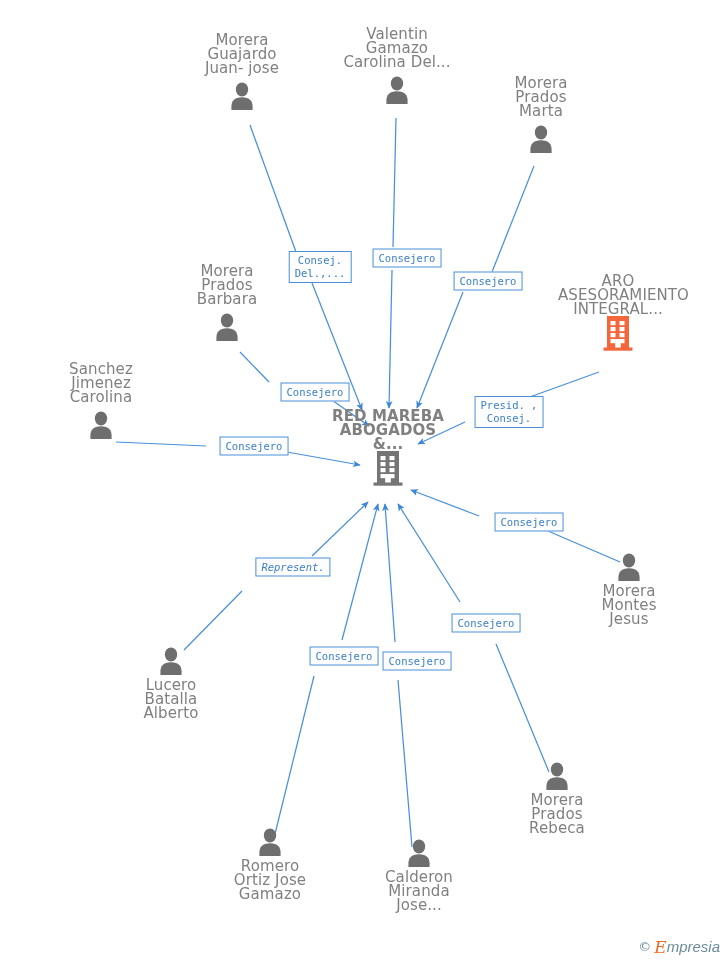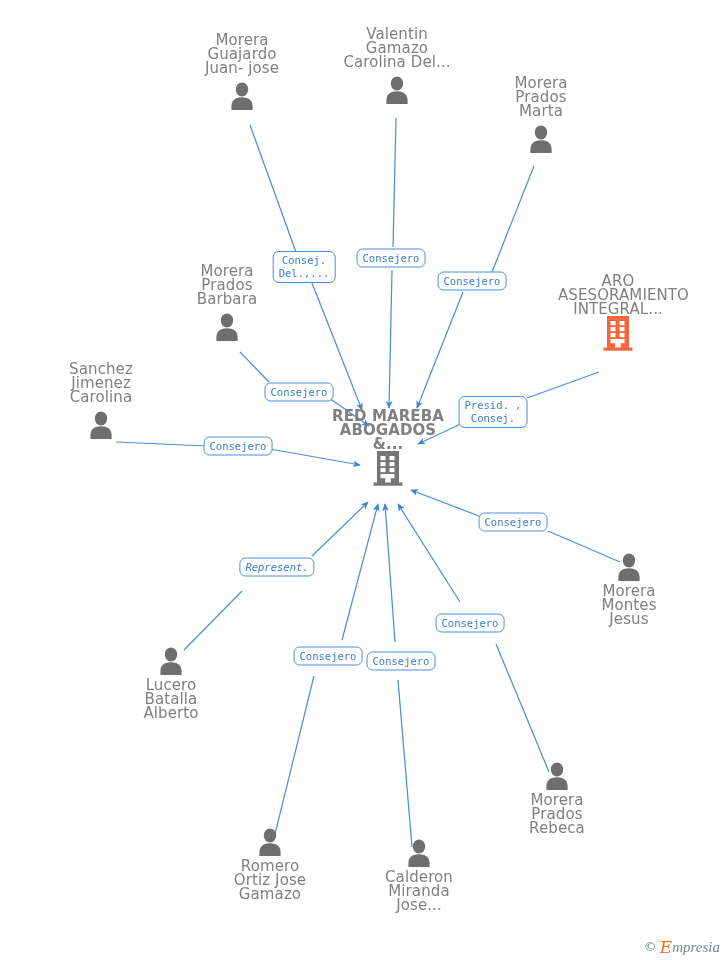--- a/index.html
+++ b/index.html
@@ -46,29 +46,30 @@
     height: 34px;
     display: flex;
     align-items: flex-end;
     justify-content: center;
   }
   .edge-label {
     position: absolute;
     transform: translate(-50%, -50%);
     background: #fdfdfd;
     border: 1.4px solid #4a90d9;
-    border-radius: 6px;
+    border-radius: 0;
     color: #3b7fc4;
     font-size: 10.5px;
     font-family: "DejaVu Sans Mono", monospace;
     padding: 2px 5px;
     line-height: 13px;
     text-align: center;
     white-space: pre-line;
     box-sizing: border-box;
+    margin-left: 16px;
   }
   #watermark {
     position: absolute;
     right: 8px;
     bottom: 6px;
     display: flex;
     align-items: center;
     gap: 3px;
   }
   .wm-c {
@@ -76,21 +77,21 @@
     color: #6c8b99;
   }
   .wm-e {
     font-family: "DejaVu Serif", serif;
     font-style: italic;
     font-size: 17px;
     color: #ee6b1f;
     line-height: 14px;
   }
   .wm-rest {
-    font-family: Liberation Serif, serif;
+    font-family: Liberation Sans, sans-serif;
     font-style: italic;
     font-size: 15px;
     color: #6c8b99;
     margin-left: -3px;
     line-height: 14px;
   }
 </style>
 </head>
 <body>
 

